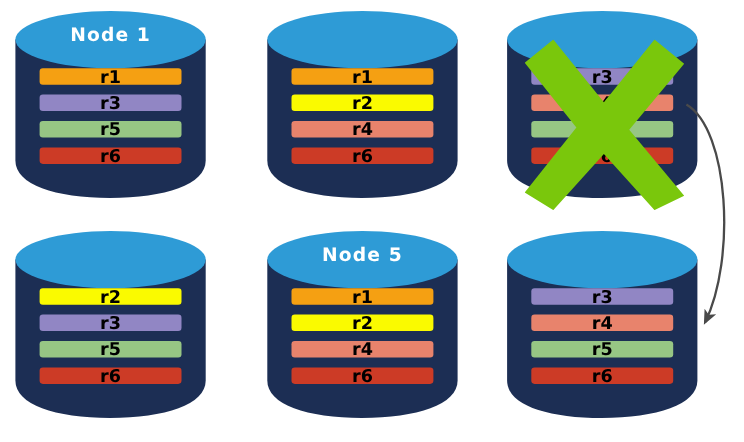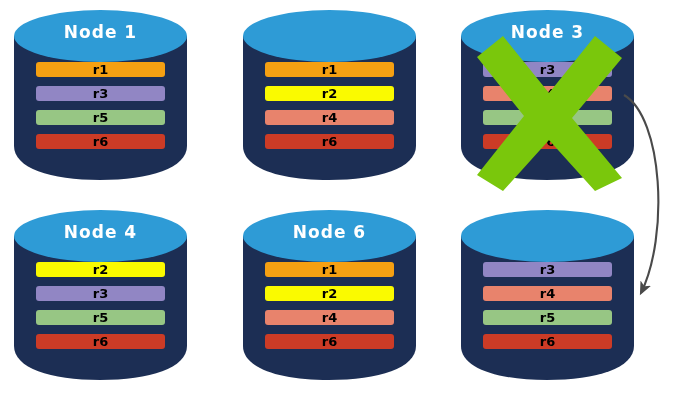--- a/index.html
+++ b/index.html
@@ -48,21 +48,21 @@
     position: absolute;
     left: 28px;
     top: 56px;
     width: 129px;
   }
   .replica {
     height: 15px;
     margin-bottom: 9px;
     border-radius: 3px;
     color: #000000;
-    font-size: 13px;
+    font-size: 16px;
     font-weight: bold;
     line-height: 15px;
     text-align: center;
     font-family: "DejaVu Sans", sans-serif;
   }
   .replica:last-child {
     margin-bottom: 0;
   }
   .xmark {
     position: absolute;
@@ -110,52 +110,50 @@
           <div class="replica" style="background: rgb(250, 250, 0);">r2</div>
           <div class="replica" style="background: rgb(232, 131, 108);">r4</div>
           <div class="replica" style="background: rgb(204, 59, 38);">r6</div>
         </div>
       </div>
       <div class="node" style="left: 455px; top: 6px;">
         <svg class="cyl-svg" viewBox="0 0 185 175">
           <path d="M 6 30 L 6 140 C 6 162, 42 174, 92 174 C 142 174, 179 162, 179 140 L 179 30 Z" fill="#1C2E54"></path>
           <ellipse cx="92.5" cy="30" rx="86.5" ry="26" fill="#2E9BD6"></ellipse>
         </svg>
-        <div class="node-label">Node 3</div>
         <div class="replicas">
           <div class="replica" style="background: rgb(145, 134, 196);">r3</div>
           <div class="replica" style="background: rgb(232, 131, 108);">r4</div>
           <div class="replica" style="background: rgb(151, 198, 132);">r5</div>
           <div class="replica" style="background: rgb(204, 59, 38);">r6</div>
         </div>
         <svg class="xmark" viewBox="0 0 145 155">
           <g fill="#7AC70C">
             <polygon points="26,0 72,57 118,0 145,22 95,82 145,142 118,155 72,104 26,155 0,139 47,80 0,21"></polygon>
           </g>
         </svg>
       </div>
       <div class="node" style="left: 8px; top: 206px;">
         <svg class="cyl-svg" viewBox="0 0 185 175">
           <path d="M 6 30 L 6 140 C 6 162, 42 174, 92 174 C 142 174, 179 162, 179 140 L 179 30 Z" fill="#1C2E54"></path>
           <ellipse cx="92.5" cy="30" rx="86.5" ry="26" fill="#2E9BD6"></ellipse>
         </svg>
-        <div class="node-label">Node 4</div>
         <div class="replicas">
           <div class="replica" style="background: rgb(250, 250, 0);">r2</div>
           <div class="replica" style="background: rgb(145, 134, 196);">r3</div>
           <div class="replica" style="background: rgb(151, 198, 132);">r5</div>
           <div class="replica" style="background: rgb(204, 59, 38);">r6</div>
         </div>
       </div>
       <div class="node" style="left: 237px; top: 206px;">
         <svg class="cyl-svg" viewBox="0 0 185 175">
           <path d="M 6 30 L 6 140 C 6 162, 42 174, 92 174 C 142 174, 179 162, 179 140 L 179 30 Z" fill="#1C2E54"></path>
           <ellipse cx="92.5" cy="30" rx="86.5" ry="26" fill="#2E9BD6"></ellipse>
         </svg>
-        <div class="node-label">Node 6</div>
+        <div class="node-label">Node 5</div>
         <div class="replicas">
           <div class="replica" style="background: rgb(245, 160, 18);">r1</div>
           <div class="replica" style="background: rgb(250, 250, 0);">r2</div>
           <div class="replica" style="background: rgb(232, 131, 108);">r4</div>
           <div class="replica" style="background: rgb(204, 59, 38);">r6</div>
         </div>
       </div>
       <div class="node" style="left: 455px; top: 206px;">
         <svg class="cyl-svg" viewBox="0 0 185 175">
           <path d="M 6 30 L 6 140 C 6 162, 42 174, 92 174 C 142 174, 179 162, 179 140 L 179 30 Z" fill="#1C2E54"></path>

